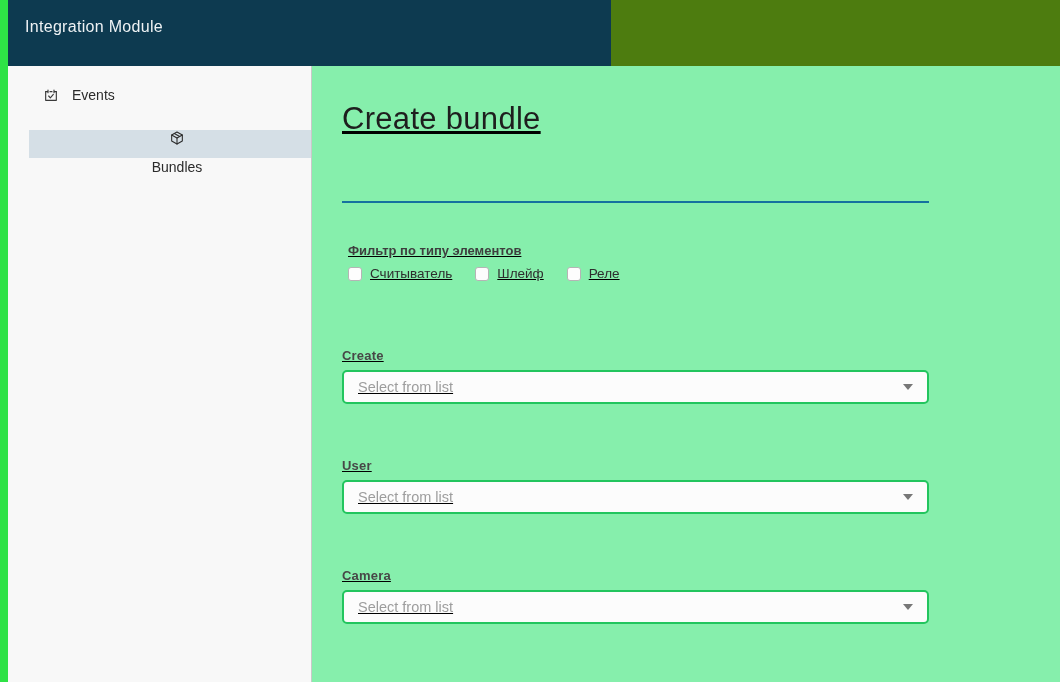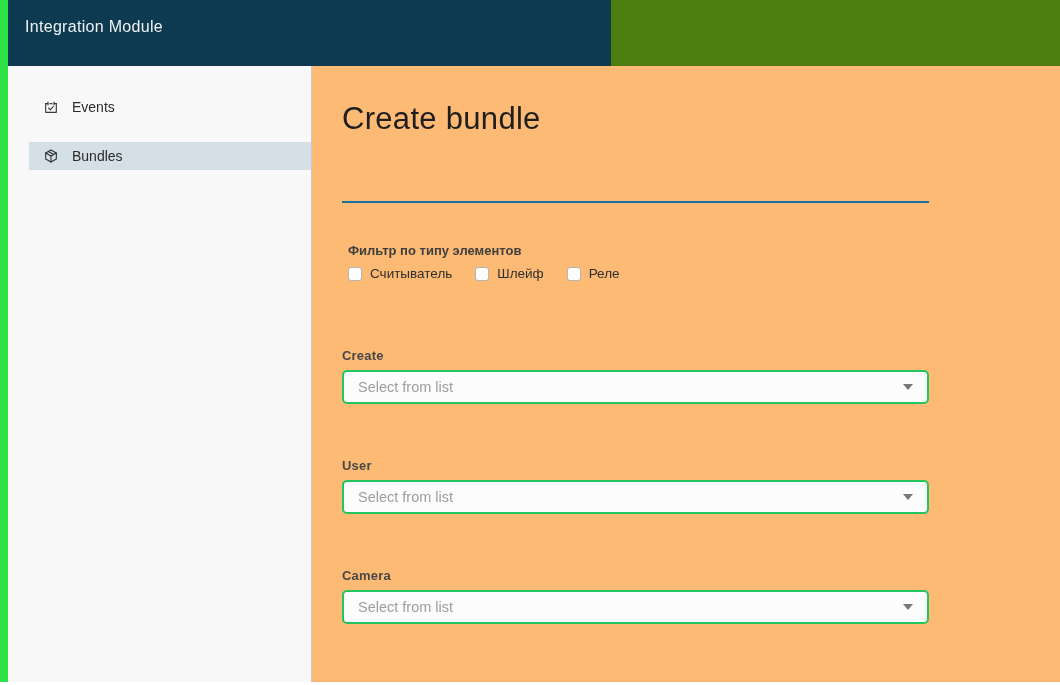--- a/index.html
+++ b/index.html
@@ -35,41 +35,42 @@
     position: absolute; left: 25px; top: 0;
     line-height: 53px;
     color: #eef2f4; font-size: 16px; letter-spacing: 0.3px;
   }
   
   .body-row { flex: 1; display: flex; min-height: 0; }
   .sidebar {
     width: 312px; flex: none;
     background: #f8f8f8;
     border-right: 1px solid #c9c9c9;
-    padding-top: 27px;
+    padding-top: 15px;
   }
   .side-item {
     height: 28px;
     display: flex; align-items: center;
     margin-left: 29px;
     padding-left: 14px;
     gap: 13px;
     font-size: 14px; color: #2b2b2b;
     cursor: pointer;
   }
-  .side-item + .side-item { margin-top: 21px; }
+  .side-item + .side-item { margin-top: 21px; flex-direction: column; }
   .side-item.active { background: #d5dfe6; }
   .side-icon { width: 16px; height: 16px; display: flex; align-items: center; justify-content: center; }
   .side-icon svg { display: block; }
 
   
   .main {
     flex: 1;
-    background: #fdba74;
+    background: #86efac;
     padding: 35px 131px 0 30px;
+    text-decoration: underline;
   }
   .page-title {
     font-size: 31px; font-weight: 400;
     color: #1e1e1e; letter-spacing: 0.3px;
     margin: 0 0 40px 0;
     font-family: "Liberation Sans", sans-serif;
   }
   .field-label {
     font-size: 13px; font-weight: 700;
     color: #474747; letter-spacing: 0.2px;

